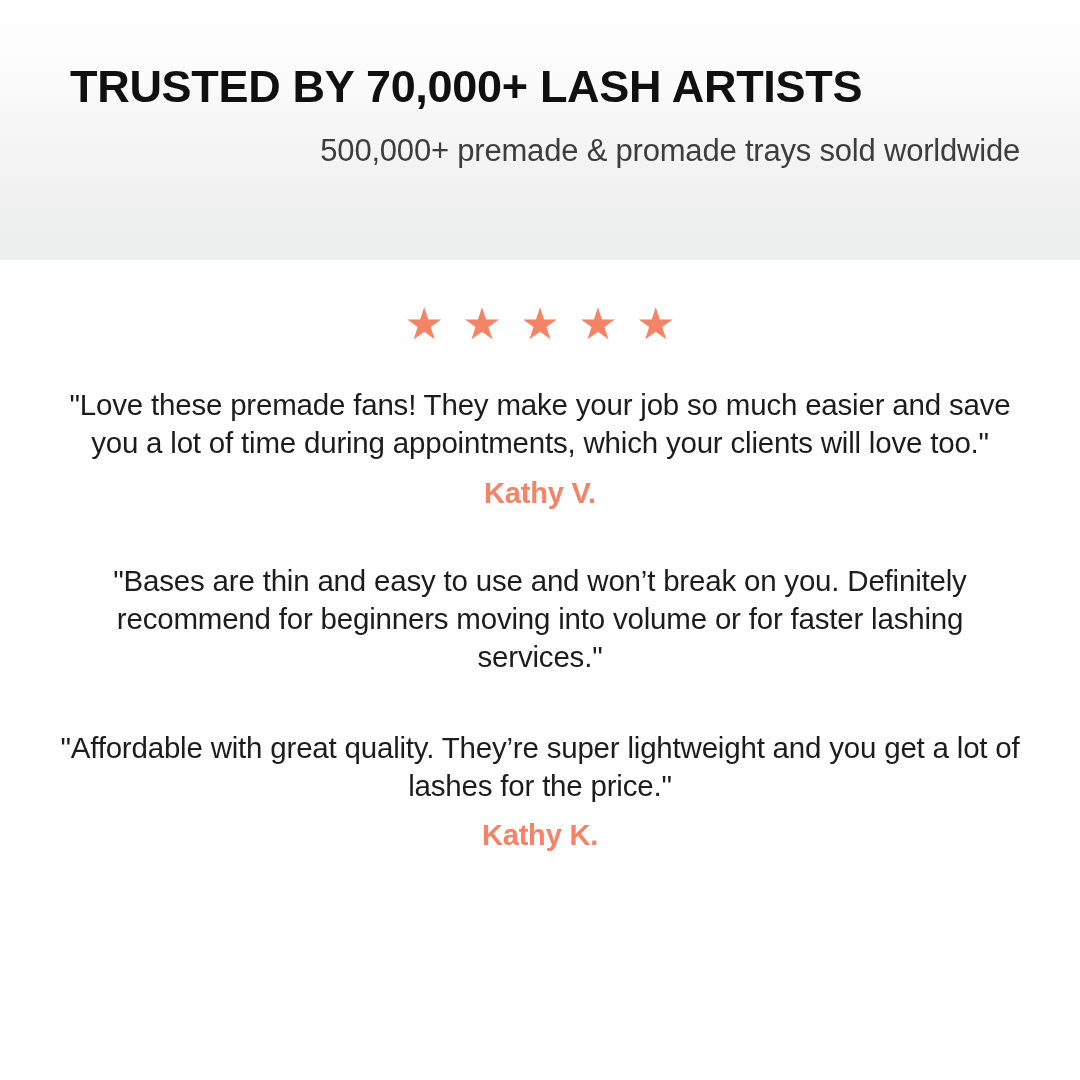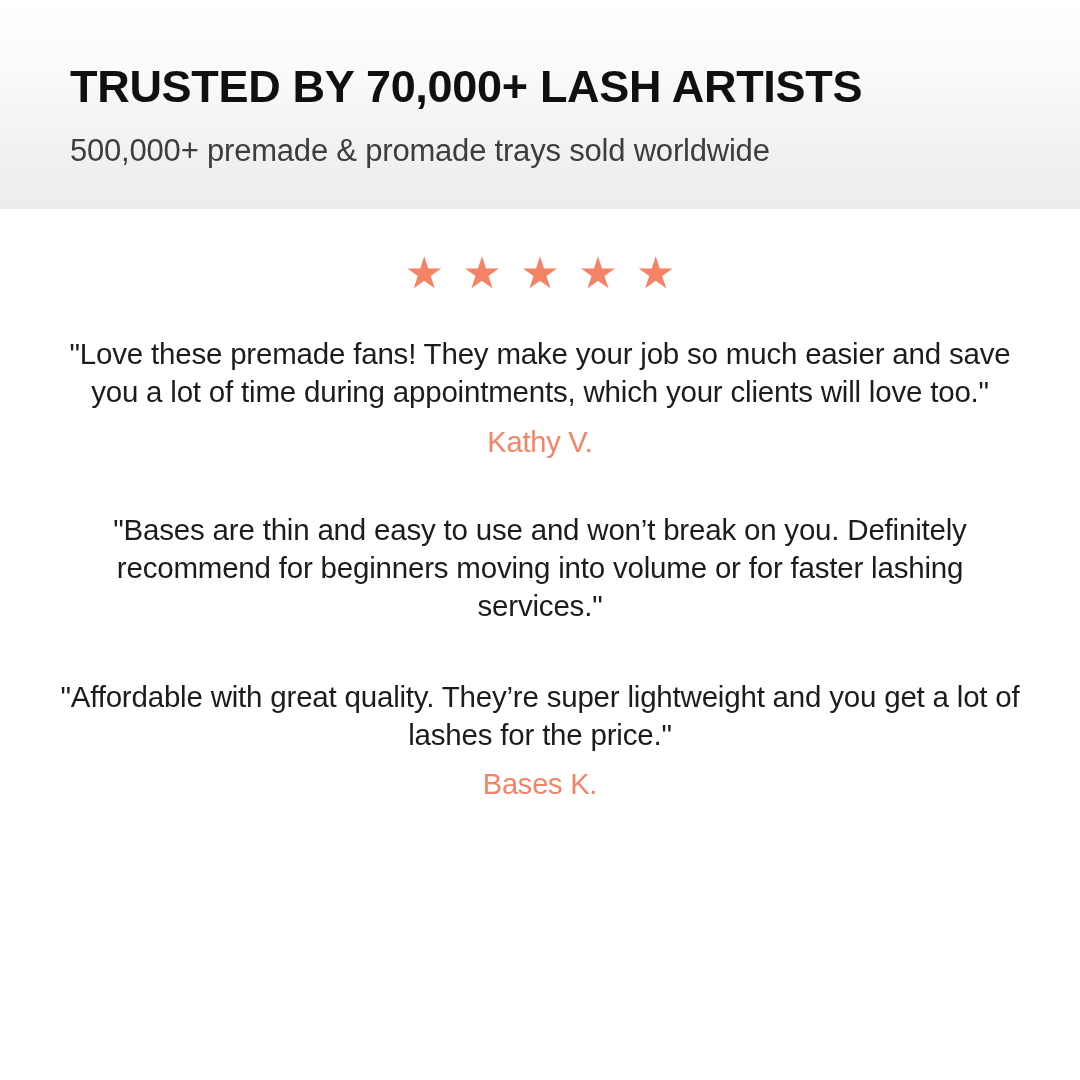--- a/index.html
+++ b/index.html
@@ -17,40 +17,41 @@
     position: relative;
     width: 1080px;
     height: 1080px;
     background: #ffffff;
     display: flex;
     flex-direction: column;
   }
   
   .header {
     width: 100%;
-    height: 209px;
+    height: 260px;
     box-sizing: border-box;
     padding: 62px 60px 0 70px;
     background: linear-gradient(180deg, #ffffff 0%, #fbfbfb 30%, #f1f1f1 72%, #eceded 100%);
   }
   .headline {
     font-size: 45px;
     font-weight: 800;
     letter-spacing: -0.3px;
     color: #101010;
     line-height: 1.12;
     margin: 0;
   }
   .subhead {
     margin: 20px 0 0 0;
     font-size: 31px;
     font-weight: 400;
     color: #3d3d3d;
     letter-spacing: -0.2px;
     line-height: 1.2;
+    text-align: right;
   }
   
   .body {
     flex: 1;
     background: #ffffff;
     padding: 0 34px;
     box-sizing: border-box;
   }
   .stars {
     text-align: center;
@@ -77,21 +78,21 @@
     font-size: 29.5px;
     color: #1c1c1c;
     line-height: 1.30;
     letter-spacing: -0.2px;
     margin: 0 auto;
     max-width: 960px;
   }
   .review-author {
     margin-top: 14px;
     font-size: 29px;
-    font-weight: 400;
+    font-weight: 700;
     color: #f58366;
     letter-spacing: -0.2px;
   }
   .r1 { margin-top: 0; }
   .r2 { margin-top: 52px; }
   .r3 { margin-top: 52px; }
 </style>
 </head>
 <body>
 
@@ -118,18 +119,18 @@
         <p class="review-text">"Love these premade fans! They make your job so much easier and save you a lot of time during appointments, which your clients will love too."</p>
         <div class="review-author">Kathy V.</div>
       </div>
 
       <div class="review r2">
         <p class="review-text">"Bases are thin and easy to use and won’t break on you. Definitely recommend for beginners moving into volume or for faster lashing services."</p>
       </div>
 
       <div class="review r3">
         <p class="review-text">"Affordable with great quality. They’re super lightweight and you get a lot of lashes for the price."</p>
-        <div class="review-author">Bases K.</div>
+        <div class="review-author">Kathy K.</div>
       </div>
 
     </div>
   </div>
 </div>
 
 </body></html>

